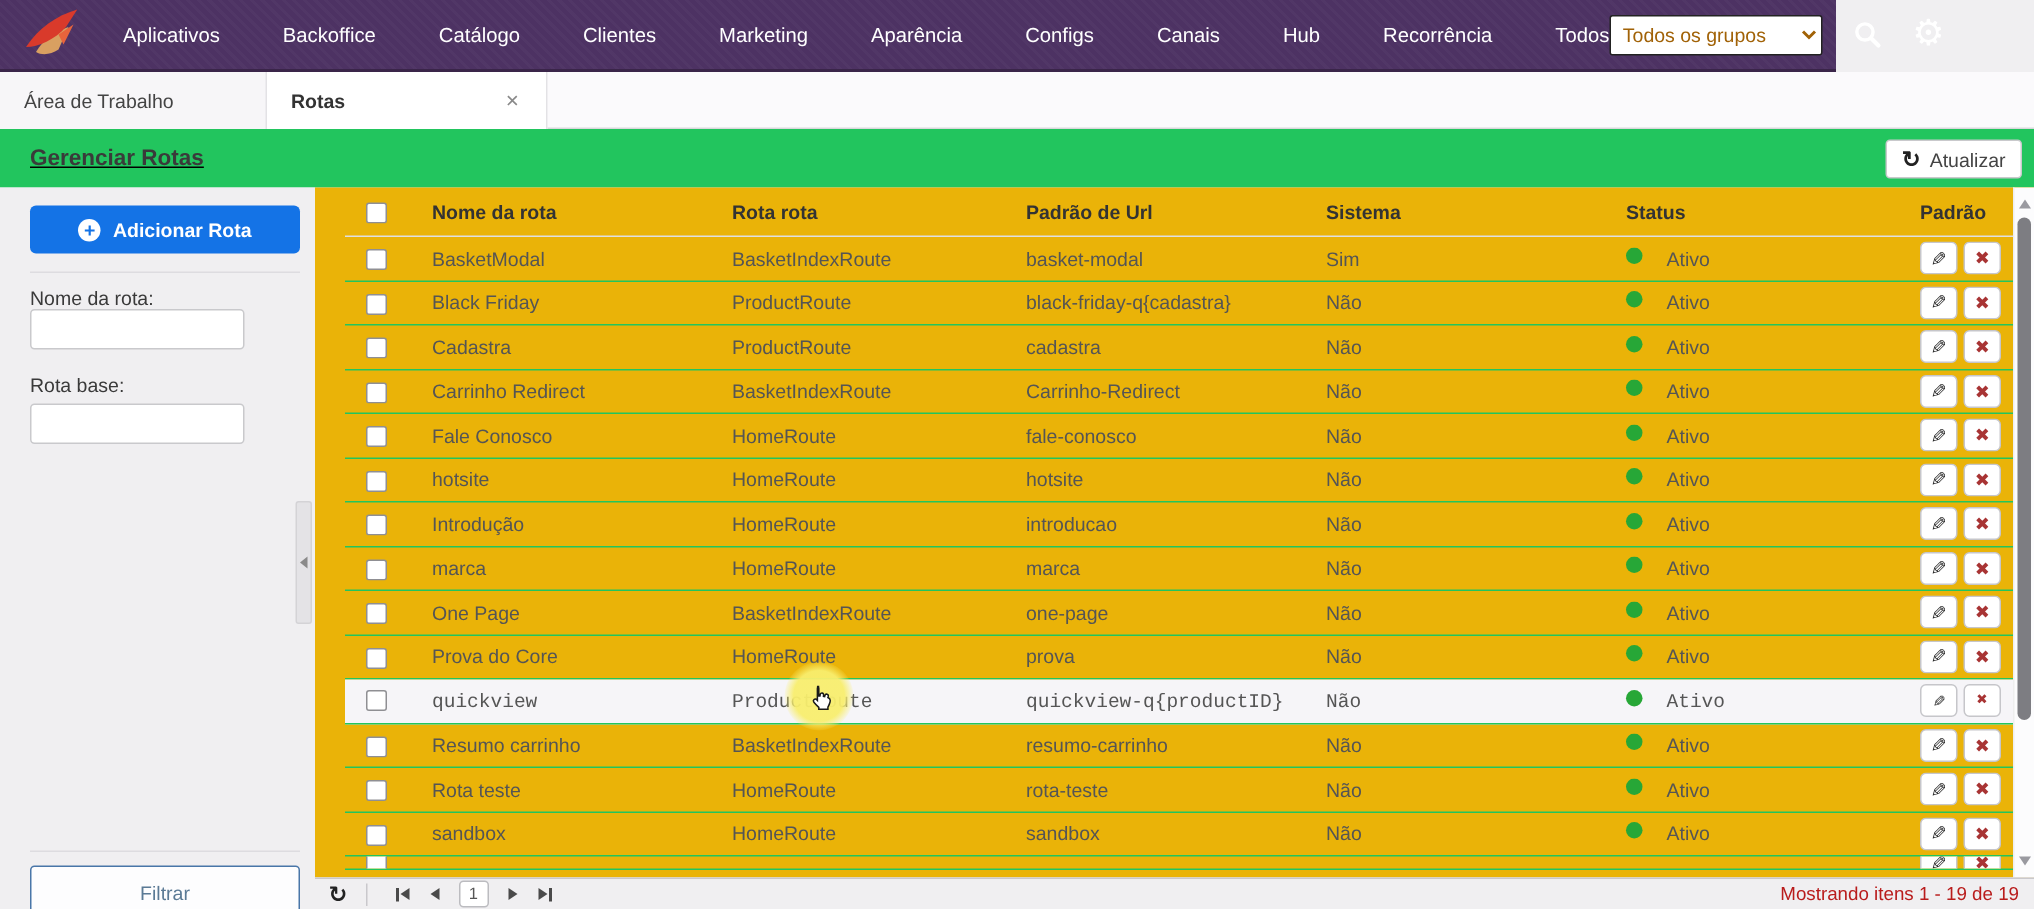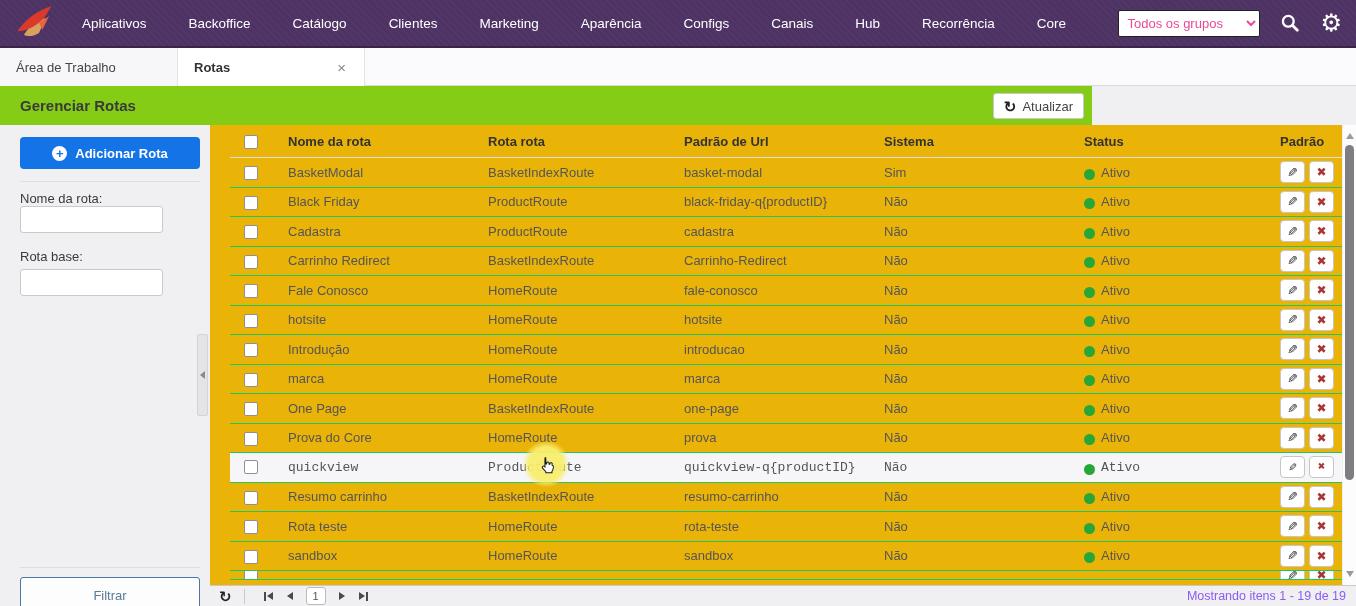--- a/index.html
+++ b/index.html
@@ -1,46 +1,46 @@
 <!DOCTYPE html>
 <html><head>
 <meta charset="utf-8">
 <style>
   * { margin:0; padding:0; box-sizing:border-box; }
   html,body { width:1356px; height:606px; overflow:hidden;
     font-family:"Liberation Sans","DejaVu Sans",sans-serif; background:#f0eff1; }
 
   
-  .topnav { position:absolute; left:0; top:0; width:1356px; height:48px;
+  .topnav { position:absolute; left:0; top:0; width:1224px; height:48px;
     background:#4d3263;
     background-image:repeating-linear-gradient(45deg, rgba(255,255,255,.025) 0 2px, transparent 2px 5px);
     border-bottom:2px solid #3a2549; display:flex; align-items:center; }
   .logo { width:40px; height:38px; margin-left:14px; flex:0 0 auto; }
   .nav-items { display:flex; align-items:center; margin-left:28px; gap:42px; }
   .nav-item { color:#fff; font-size:13.5px; cursor:pointer; white-space:nowrap; }
   .nav-right { margin-left:auto; display:flex; align-items:center; gap:20px; margin-right:14px; }
-  .group-select { width:142px; height:27px; font-size:13px; color:#ec4899;
+  .group-select { width:142px; height:27px; font-size:13px; color:#a16207;
     border:1px solid #222; border-radius:2px; background:#fff; padding:0 4px;
     font-family:"Liberation Sans",sans-serif; }
   .icon-btn { display:inline-flex; align-items:center; justify-content:center; cursor:pointer; }
   .gear-glyph { color:#fff; font-size:24px; line-height:1; }
 
   
   .tabstrip { position:absolute; left:0; top:48px; width:1356px; height:38px;
     background:#fbfafc; border-bottom:1px solid #d9d8db; display:flex; }
   .tab { height:38px; display:flex; align-items:center; padding:0 16px;
     font-size:13px; color:#444; border-right:1px solid #e3e2e5; cursor:pointer; }
   .tab.inactive { background:#f7f6f8; width:178px; }
   .tab.active { background:#fff; width:187px; font-weight:bold; color:#333;
     justify-content:space-between; }
   .tab-close { color:#8a8a8a; font-size:15px; font-weight:normal; cursor:pointer; padding:0 2px; }
 
   
-  .heading-bar { position:absolute; left:0; top:86px; width:1092px; height:39px;
-    background:#84cc16; display:flex; align-items:center; }
+  .heading-bar { position:absolute; left:0; top:86px; width:1356px; height:39px;
+    background:#22c55e; display:flex; align-items:center;text-decoration:underline; }
   .page-title { font-size:15px; font-weight:bold; color:#3a3a3a; margin-left:20px; }
   .refresh-btn { position:absolute; right:8px; top:7px; height:26px; padding:0 10px;
     background:#fff; border:1px solid #c9c9cc; border-radius:3px; font-size:13px;
     color:#444; display:flex; align-items:center; gap:6px; cursor:pointer; }
   .refresh-glyph { font-size:15px; font-weight:bold; color:#222; line-height:1; }
 
   
   .sidebar { position:absolute; left:0; top:125px; width:210px; height:481px;
     background:#f0eff1; }
   .add-btn { position:absolute; left:20px; top:12px; width:180px; height:32px;
@@ -71,21 +71,21 @@
     align-items:center; border-bottom:1px solid #22c55e; }
   .trow > div { padding-left:10px; font-size:13px; color:#555; overflow:hidden;
     white-space:nowrap; }
   .thead { height:33px; border-bottom:1px solid #dfdfe2; }
   .thead > div { font-weight:bold; color:#333; }
   .tbody-row { height:29.5px; cursor:default; }
   .tbody-row.hovered { background:#f6f5f8;font-family:Liberation Mono, monospace; }
   .cell-check { padding-left:14px !important; }
   .checkbox { display:inline-block; width:14px; height:14px; background:#fff;
     border:1px solid #8f8f93; border-radius:2px; vertical-align:middle; cursor:pointer; }
-  .status-cell { display:flex; align-items:flex-end; gap:6px; }
+  .status-cell { display:flex; align-items:flex-start; gap:16px; }
   .status-dot { width:11px; height:11px; border-radius:50%; background:#27a737; flex:0 0 auto; }
   .actions-cell { display:flex; gap:4px; }
   .act-btn { width:25px; height:22px; background:#fff; border:1px solid #c6c6ca;
     border-radius:4px; display:flex; align-items:center; justify-content:center;
     cursor:pointer; font-size:13px; line-height:1; }
   .pencil-glyph { color:#2b2b2b; transform:scaleX(-1); }
   .x-glyph { color:#a83434; font-weight:bold; font-size:12px; }
   .partial-row { height:9px; overflow:hidden; }
 
   
@@ -102,21 +102,21 @@
   .pagebar { position:absolute; left:210px; top:585px; width:1146px; height:21px;
     background:#f0eff1; border-top:1px solid #c9c8cc; display:flex; align-items:center; }
   .pg-refresh { font-size:15px; font-weight:bold; color:#222; margin-left:9px; cursor:pointer; line-height:1; }
   .pg-sep { width:1px; height:15px; background:#c9c8cc; margin:0 12px; }
   .pg-ic { display:inline-flex; align-items:center; gap:1px; cursor:pointer; margin:0 7px; }
   .tri-l { width:0; height:0; border-top:4px solid transparent; border-bottom:4px solid transparent; border-right:6px solid #4a4a4a; }
   .tri-r { width:0; height:0; border-top:4px solid transparent; border-bottom:4px solid transparent; border-left:6px solid #4a4a4a; }
   .pg-bar { width:2px; height:9px; background:#4a4a4a; }
   .pg-page { width:20px; height:18px; background:#fff; border:1px solid #bcbcc0;
     border-radius:3px; font-size:11px; color:#555; text-align:center; line-height:17px; margin:0 6px; }
-  .pg-summary { margin-left:auto; margin-right:10px; font-size:12.5px; color:#8b5cf6; }
+  .pg-summary { margin-left:auto; margin-right:10px; font-size:12.5px; color:#b91c1c; }
 
   
   .click-glow { position:absolute; left:523px; top:441px; width:46px; height:46px;
     border-radius:50%; pointer-events:none;
     background:radial-gradient(circle, rgba(248,238,110,.95) 52%, rgba(248,238,110,0) 73%); }
   .cursor-hand { position:absolute; left:539px; top:456px; pointer-events:none; }
 </style>
 </head>
 <body>
 
@@ -130,21 +130,21 @@
       <span class="nav-item">Aplicativos</span>
       <span class="nav-item">Backoffice</span>
       <span class="nav-item">Catálogo</span>
       <span class="nav-item">Clientes</span>
       <span class="nav-item">Marketing</span>
       <span class="nav-item">Aparência</span>
       <span class="nav-item">Configs</span>
       <span class="nav-item">Canais</span>
       <span class="nav-item">Hub</span>
       <span class="nav-item">Recorrência</span>
-      <span class="nav-item">Core</span>
+      <span class="nav-item">Todos</span>
     </div>
   <div class="nav-right">
     <select class="group-select" id="group-select"><option>Todos os grupos</option></select>
     <span class="icon-btn">
       <svg width="20" height="20" viewBox="0 0 20 20">
         <circle cx="8.3" cy="8.3" r="5.4" fill="none" stroke="#fff" stroke-width="2.3"></circle>
         <line x1="12.6" y1="12.6" x2="17.3" y2="17.3" stroke="#fff" stroke-width="2.8" stroke-linecap="round"></line>
       </svg>
     </span>
     <span class="icon-btn gear-glyph">⚙</span>
@@ -214,21 +214,21 @@
       <span class="act-btn">
             <span class="x-glyph">✖</span>
           </span>
     </div>
   </div>
 
   <div class="trow tbody-row">
     <div class="cell-check"><span class="checkbox"></span></div>
     <div>Black Friday</div>
     <div>ProductRoute</div>
-    <div>black-friday-q{productID}</div>
+    <div>black-friday-q{cadastra}</div>
     <div>Não</div>
     <div class="status-cell">
       <span class="status-dot"></span>
       <span>Ativo</span>
     </div>
     <div class="actions-cell">
       <span class="act-btn">
             <span class="pencil-glyph">✎</span>
           </span>
       <span class="act-btn">

